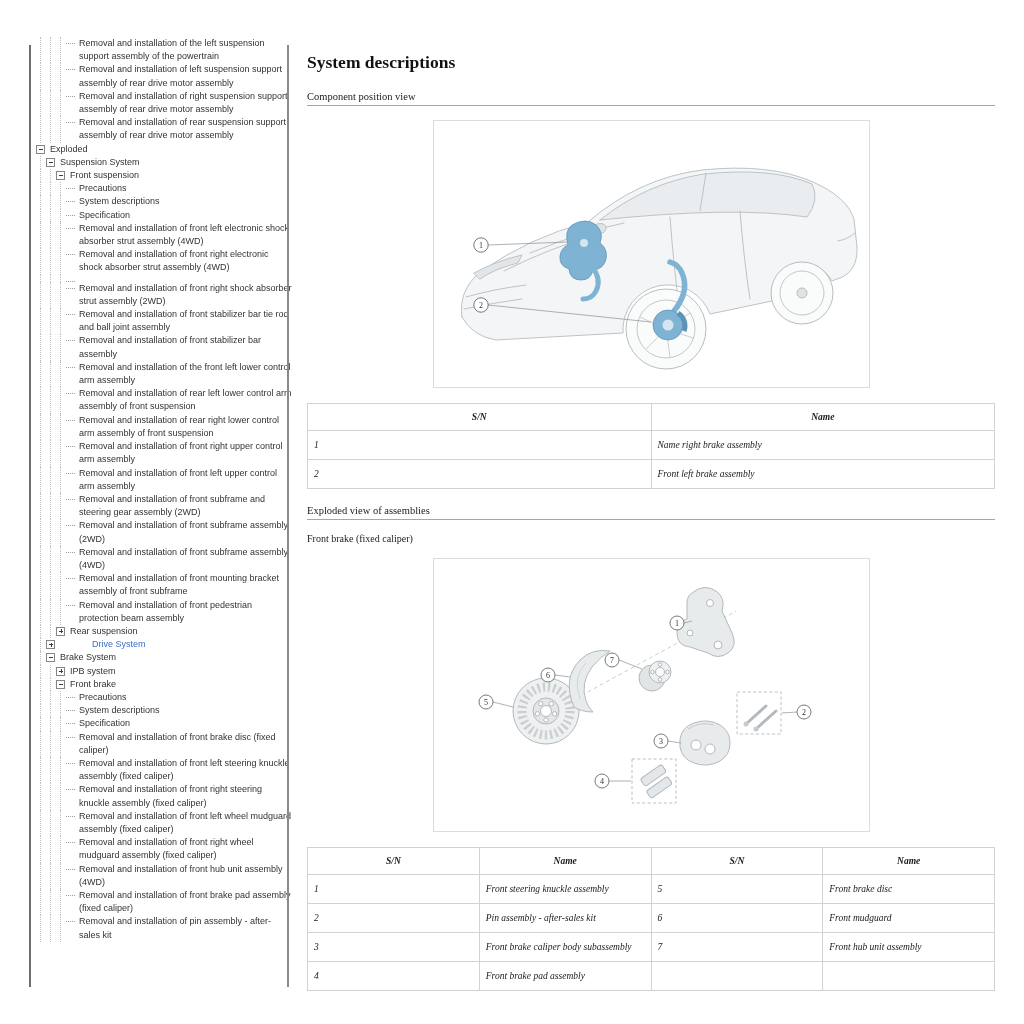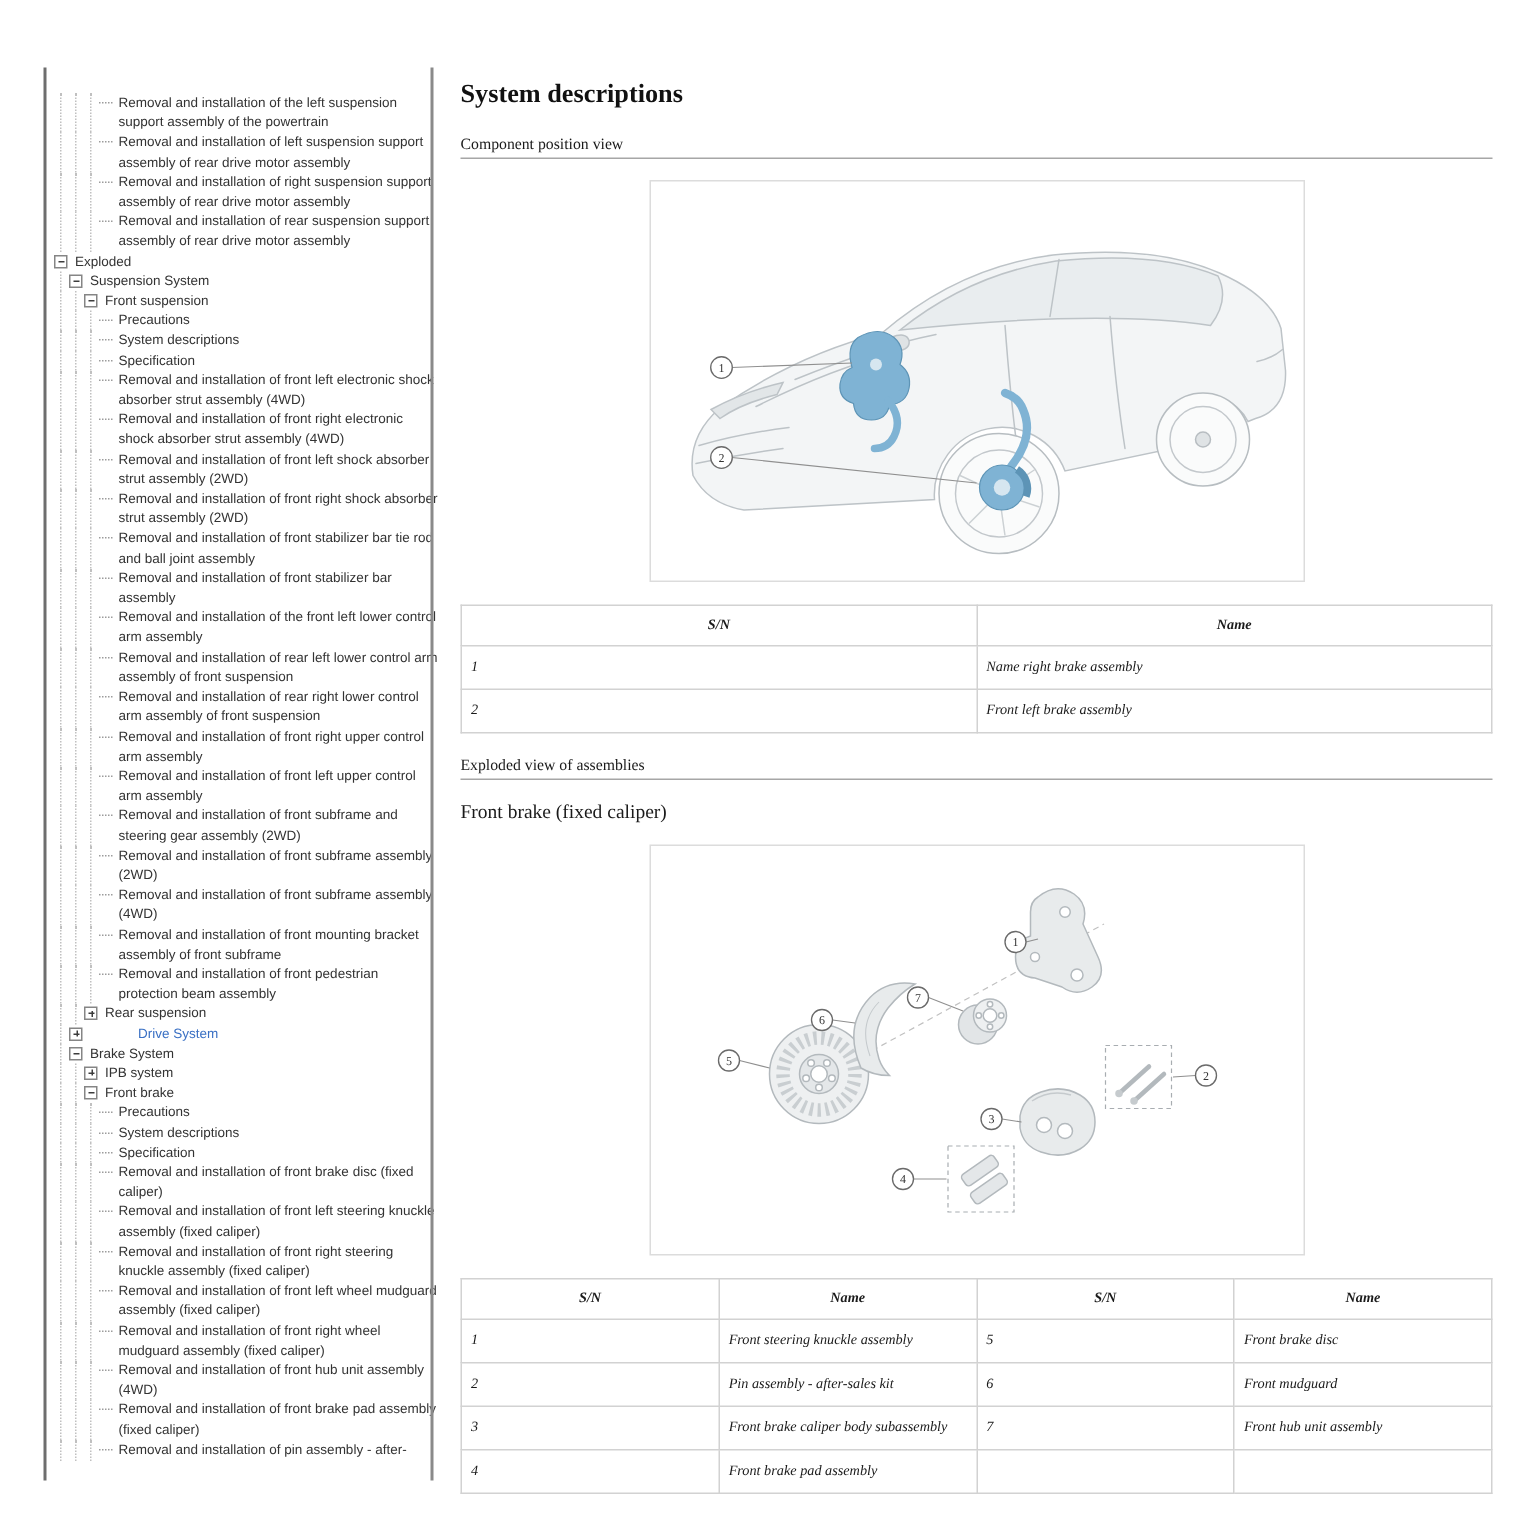--- a/index.html
+++ b/index.html
@@ -2,21 +2,21 @@
 <html><head>
 <meta charset="utf-8">
 <style>
   html,body { margin:0; padding:0; background:#fff; }
   .page { position:relative; width:1024px; height:1024px; background:#fff; overflow:hidden;
           font-family:"Liberation Sans","DejaVu Sans",sans-serif; }
 
   
   .left-scrollbar { position:absolute; left:29px; top:45px; width:2px; height:942px; background:#6e6e6e; }
   .v-divider      { position:absolute; left:287px; top:45px; width:2px; height:942px; background:#8a8a8a; }
-  .sidebar { position:absolute; left:36px; top:62px; width:256px; height:912px; overflow:hidden; }
+  .sidebar { position:absolute; left:36px; top:37px; width:256px; height:912px; overflow:hidden; }
 
   .tree-item { display:flex; align-items:flex-start; font-size:9px; line-height:13.2px; color:#333; cursor:pointer; }
   .tree-item.hl .lbl { color:#3a70c4;margin-left:32px; }
   .lbl { flex:1; padding-left:2px; }
 
   .guide { flex:0 0 10px; align-self:stretch; position:relative; }
   .guide::before { content:""; position:absolute; left:4px; top:0; bottom:0; border-left:1px dotted #c0c0c0; }
 
   .twisty { box-sizing:border-box; width:9px; height:9px; border:1px solid #858585; background:#fff;
             flex:0 0 9px; margin:2px 3px 0 0; position:relative; }
@@ -24,21 +24,21 @@
   .twisty.plus::after { content:""; position:absolute; top:1.5px; bottom:1.5px; left:3.5px; width:1px; background:#3c3c3c; }
 
   .dash { flex:0 0 9px; border-top:1px dotted #9c9c9c; margin:6px 2px 0 0; }
 
   
   .main { position:absolute; left:307px; top:50px; width:688px;
           font-family:"Liberation Serif","DejaVu Serif",serif; color:#1a1a1a; }
   .page-title { font-size:17.5px; font-weight:700; margin:2px 0 18px; color:#111; }
   .section-label { font-size:10.5px; margin:16px 0 3px; }
   .rule { border:0; border-top:1px solid #a6a6a6; margin:0; }
-  .sub-label { font-size:13px; margin:13px 0 0; }
+  .sub-label { font-size:10px; margin:13px 0 0; }
 
   .figure { width:435px; margin:14px auto 0; border:1px solid #dcdcdc; background:#fff; }
   .figure svg { display:block; }
 
   table { width:100%; border-collapse:collapse; margin-top:15px; font-size:9.5px; }
   th,td { border:1px solid #d2d2d2;font-style:italic; }
   th { font-weight:700; text-align:center; padding:8px 6px; }
   td { padding:9px 6px; text-align:left; }
 </style>
 </head>
@@ -125,21 +125,20 @@
         <span class="guide"></span>
         <span class="guide"></span>
         <span class="dash"></span>
         <span class="lbl">Removal and installation of front right electronic shock absorber strut assembly (4WD)</span>
       </div>
       <div class="tree-item">
         <span class="guide"></span>
         <span class="guide"></span>
         <span class="guide"></span>
         <span class="dash"></span>
-        <span class="lbl">Removal and installation of front left shock absorber strut assembly (2WD)</span>
       </div>
       <div class="tree-item">
         <span class="guide"></span>
         <span class="guide"></span>
         <span class="guide"></span>
         <span class="dash"></span>
         <span class="lbl">Removal and installation of front right shock absorber strut assembly (2WD)</span>
       </div>
       <div class="tree-item">
         <span class="guide"></span>

